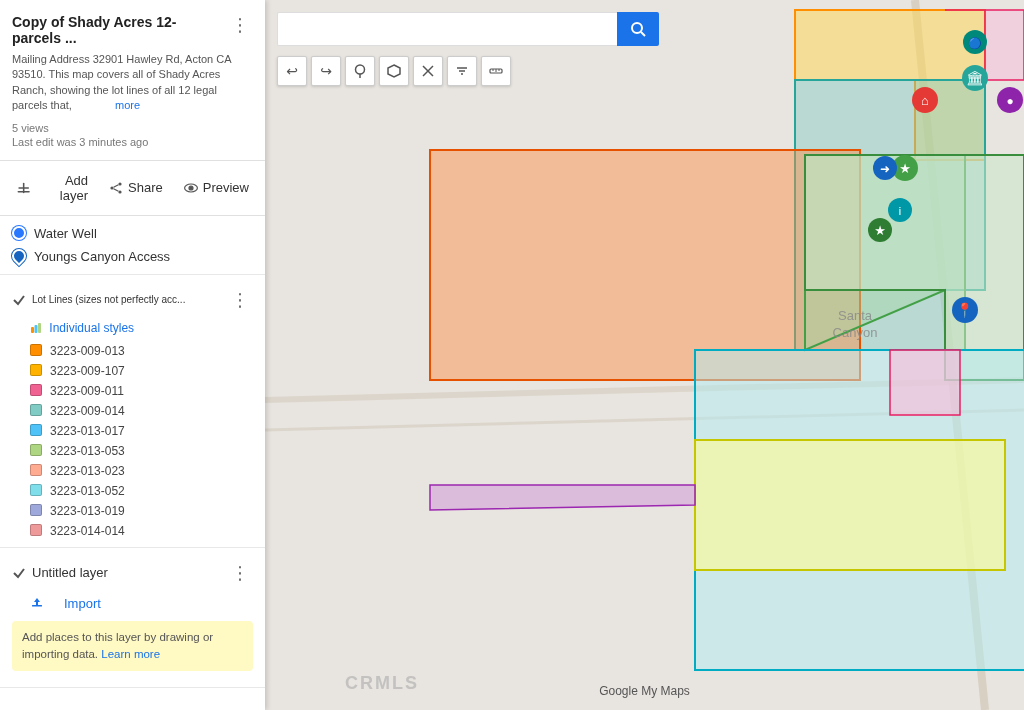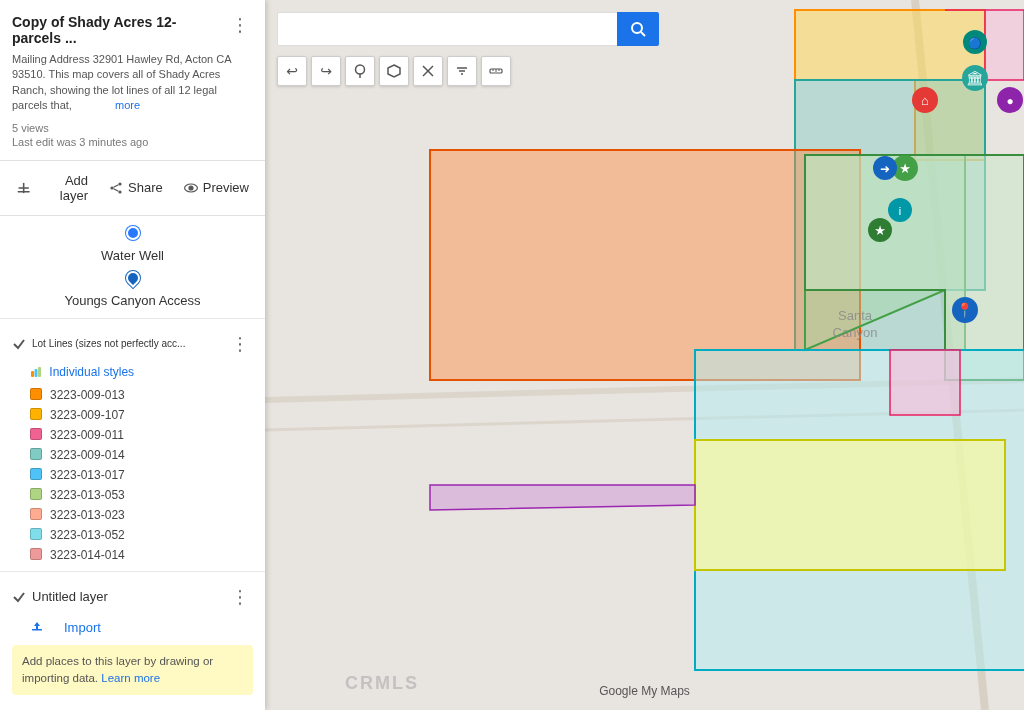--- a/index.html
+++ b/index.html
@@ -103,21 +103,20 @@
       border-bottom: 1px solid #e8e8e8;
     }
 
     .layer-item-simple {
       display: flex;
       align-items: center;
       padding: 4px 12px;
       font-size: 13px;
       color: #333;
       gap: 8px;
-      flex-direction: column;
     }
 
     .layer-header {
       display: flex;
       align-items: center;
       padding: 8px 12px;
       justify-content: space-between;
     }
 
     .layer-header-left {
@@ -402,20 +401,24 @@
     </div>
     <div class="lot-item">
       <span class="lot-color-box" style="background:#FFAB91;"></span>
       <span>3223-013-023</span>
     </div>
     <div class="lot-item">
       <span class="lot-color-box" style="background:#80DEEA;"></span>
       <span>3223-013-052</span>
     </div>
     <div class="lot-item">
+      <span class="lot-color-box" style="background:#9FA8DA;"></span>
+      <span>3223-013-019</span>
+    </div>
+    <div class="lot-item">
       <span class="lot-color-box" style="background:#EF9A9A;"></span>
       <span>3223-014-014</span>
     </div>
   </div>
 
   <div class="untitled-layer">
     <div class="untitled-header">
       <div class="untitled-header-left">
         <svg width="14" height="14" viewBox="0 0 14 14" fill="#555">
             <polyline points="2,7 6,11 12,3" stroke="#555" stroke-width="2" fill="none"></polyline>

